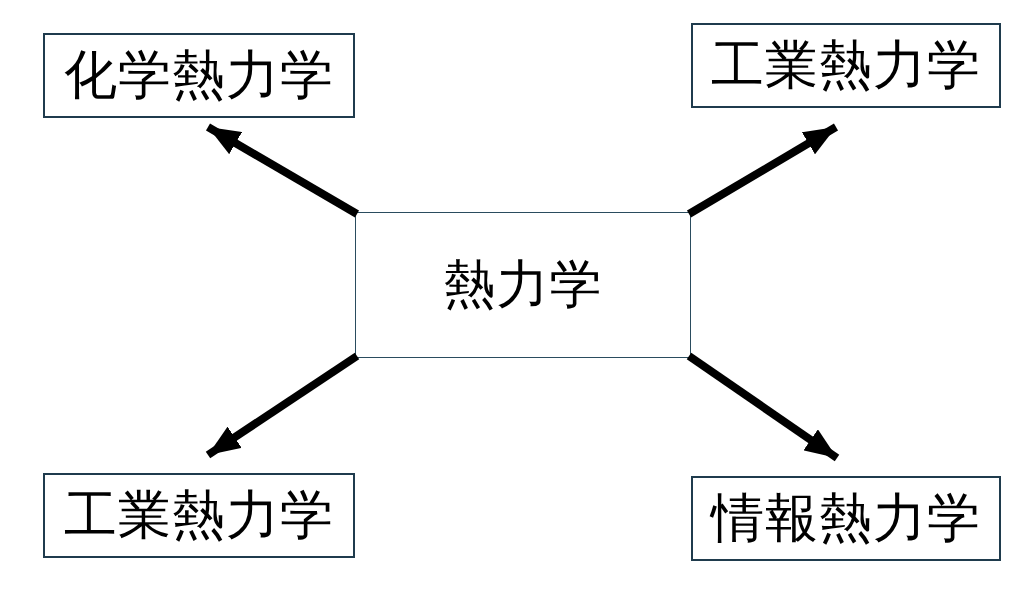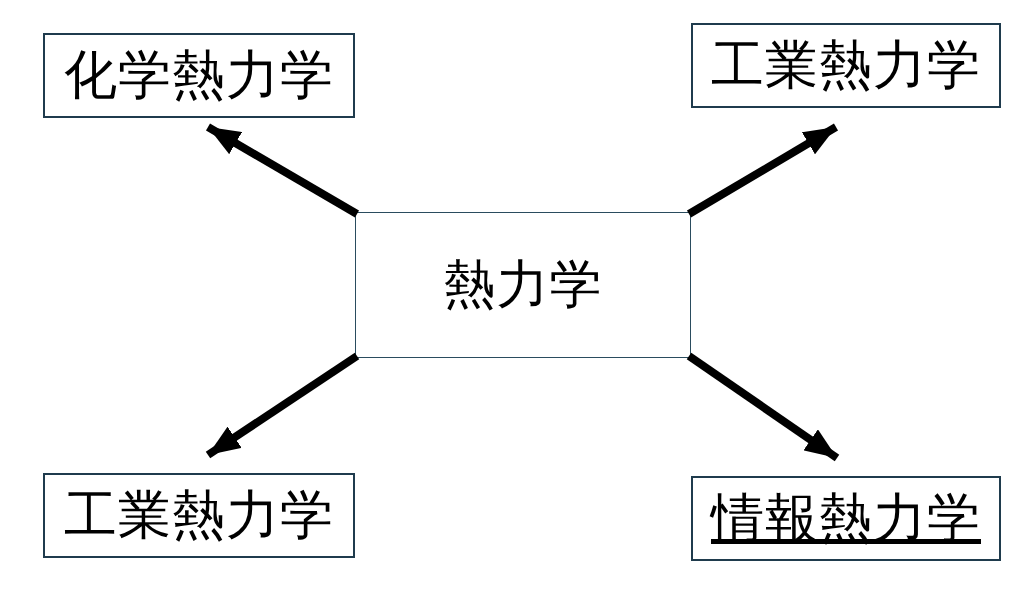--- a/index.html
+++ b/index.html
@@ -35,21 +35,21 @@
   }
   .node.center {
     border: 1.5px solid #2a4c5e;
     font-size: 52px;
     align-items: center;
   }
   #node-top-left     { left: 43px;  top: 33px;  width: 312px; height: 85px; }
   #node-top-right    { left: 691px; top: 23px;  width: 310px; height: 85px; }
   #node-center       { left: 355px; top: 212px; width: 336px; height: 146px; }
   #node-bottom-left  { left: 43px;  top: 473px; width: 312px; height: 85px; }
-  #node-bottom-right { left: 691px; top: 476px; width: 310px; height: 85px; text-decoration: underline; }
+  #node-bottom-right { left: 691px; top: 476px; width: 310px; height: 85px; }
   .arrow-layer {
     position: absolute;
     left: 0;
     top: 0;
     width: 1024px;
     height: 593px;
     z-index: 2;
     pointer-events: none;
   }
 </style>

